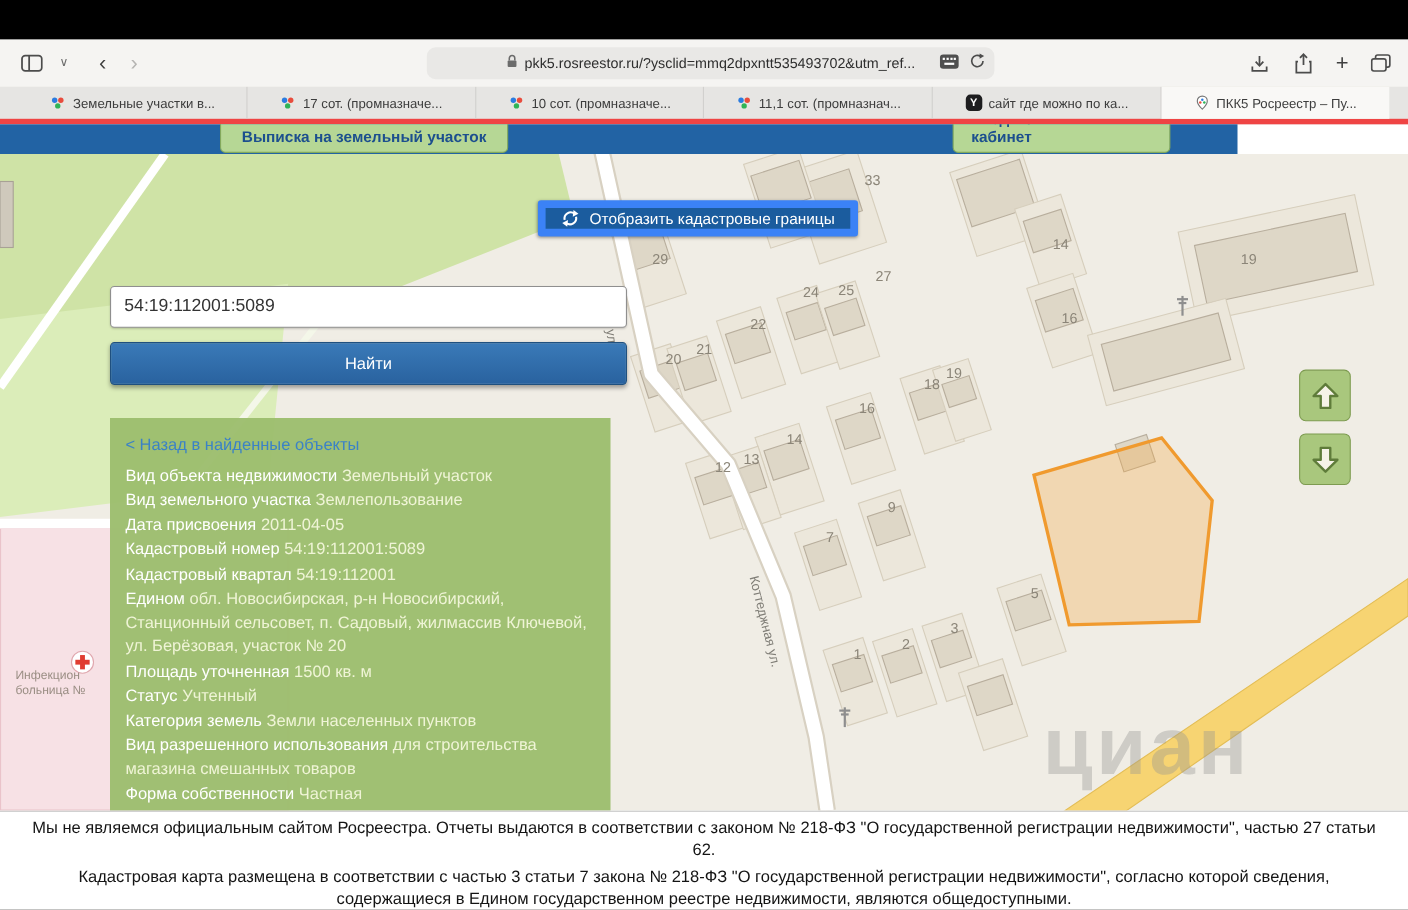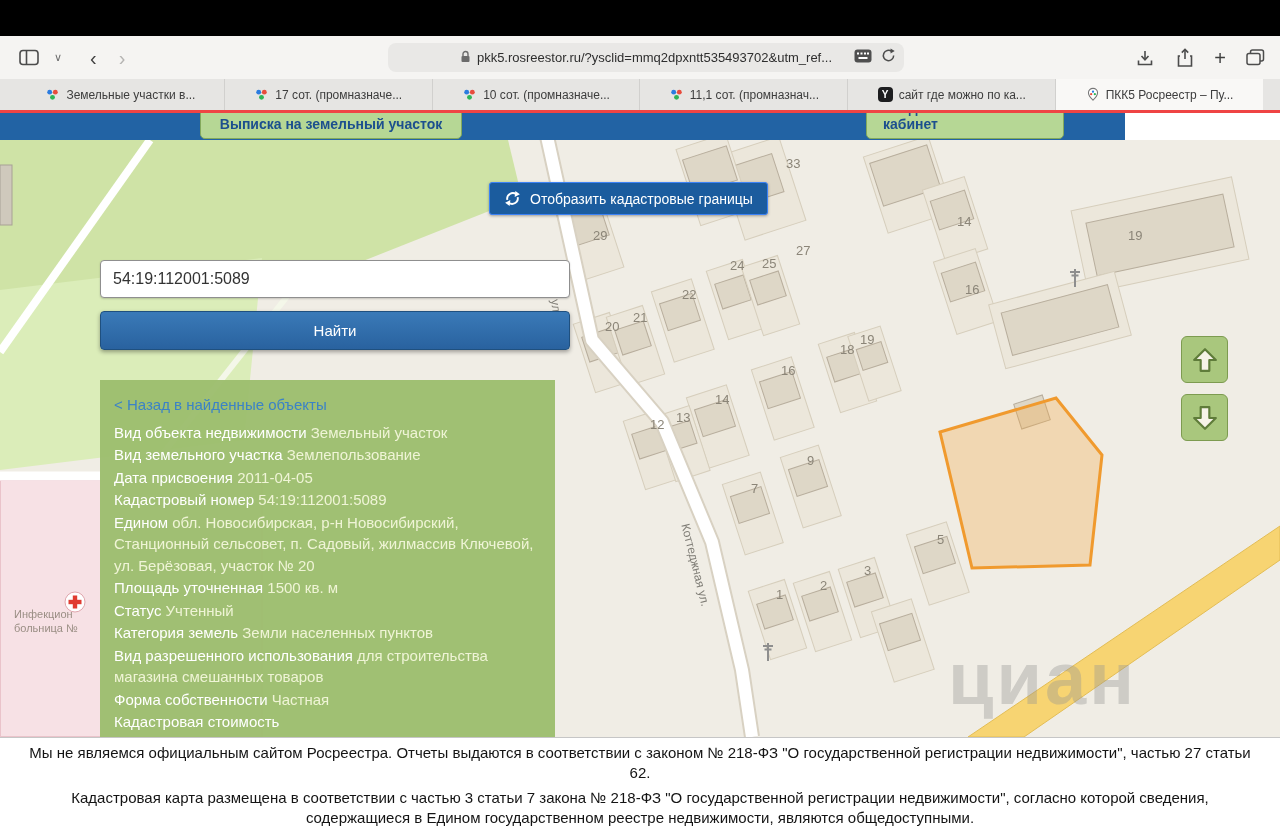--- a/index.html
+++ b/index.html
@@ -12,21 +12,21 @@
   .tb-left{position:absolute;left:18px;top:0;height:43px;display:flex;align-items:center;gap:14px;}
   .tb-right{position:absolute;right:14px;top:0;height:43px;display:flex;align-items:center;gap:18px;}
   .tb-ic{width:22px;height:22px;display:flex;align-items:center;justify-content:center;color:#4c4c4c;}
   .glyph{font-size:20px;color:#3f3f3f;line-height:1;}
   .glyph.dim{color:#b5b4b2;}
   .glyph.small{font-size:11px;color:#6d6d6d;}
   .urlpill{position:absolute;left:388px;top:7px;width:516px;height:29px;background:#e9e8e6;border-radius:8px;display:flex;align-items:center;justify-content:center;gap:6px;}
   .urltext{font-size:13px;color:#2e2e2e;white-space:nowrap;overflow:hidden;max-width:430px;}
   .pill-right{position:absolute;right:8px;top:5px;display:flex;gap:9px;align-items:center;}
 
-  .tabbar{position:absolute;top:79px;left:0;width:1280px;height:34px;background:#e6e5e3;border-bottom:3px solid #ef4444;display:flex;padding:0 17px;box-sizing:border-box;}
+  .tabbar{position:absolute;top:79px;left:0;width:1280px;height:34px;background:#e6e5e3;border-bottom:5px solid #ef4444;display:flex;padding:0 17px;box-sizing:border-box;}
   .tab{flex:1;min-width:0;display:flex;align-items:center;justify-content:center;gap:6px;font-size:12px;color:#3d3d3d;border-right:1px solid #d1d0ce;padding:0 10px;white-space:nowrap;overflow:hidden;}
   .tab:last-child{border-right:none;}
   .tab.active{background:#f9f8f6;}
   .fav{flex:0 0 auto;display:flex;align-items:center;justify-content:center;}
   .ytile{width:15px;height:15px;background:#1d1d1f;border-radius:4px;color:#fff;font-size:10px;font-weight:bold;display:flex;align-items:center;justify-content:center;}
   .tab-title{overflow:hidden;text-overflow:clip;white-space:nowrap;}
 
   
   .pageheader{position:absolute;top:113px;left:0;width:1125px;height:27px;background:#2263a4;overflow:hidden;}
   .green-btn{position:absolute;top:-9px;height:35px;background:#b6d795;border:1px solid #83a95c;border-radius:5px;color:#1c4f8e;font-weight:bold;font-size:14px;display:flex;align-items:flex-end;justify-content:center;padding:0 16px 6px;box-sizing:border-box;}
@@ -36,21 +36,21 @@
   .map svg{position:absolute;top:0;left:0;}
   .parcel{fill:#ece7db;stroke:#d6cebc;stroke-width:1;}
   .bld{fill:#ded7c7;stroke:#b8ae9d;stroke-width:1;}
   .road-casing{stroke:#d8d1c2;stroke-width:16;fill:none;stroke-linejoin:round;}
   .road{stroke:#ffffff;stroke-width:12;fill:none;stroke-linejoin:round;}
   .pnum{position:absolute;font-size:13px;color:#8b8578;}
   .street{position:absolute;font-size:12px;color:#7f7d76;transform-origin:0 0;white-space:nowrap;}
   .watermark{position:absolute;left:948px;top:496px;font-size:74px;font-weight:bold;color:rgba(150,150,148,0.38);letter-spacing:3px;}
   .hosp-label{position:absolute;font-size:11px;color:#9a8e84;width:110px;}
 
-  .borders-btn{position:absolute;left:489px;top:182px;height:33px;display:flex;align-items:center;gap:9px;background:#1b5c9e;color:#fff;font-size:14px;padding:0 14px;border-radius:3px;border:1px solid #3b82f6;box-shadow:0 1px 3px rgba(0,0,0,.35);cursor:pointer;}
+  .borders-btn{position:absolute;left:489px;top:182px;height:33px;display:flex;align-items:center;gap:9px;background:#1b5c9e;color:#fff;font-size:14px;padding:0 14px;border-radius:3px;border:7px solid #3b82f6;box-shadow:0 1px 3px rgba(0,0,0,.35);cursor:pointer;}
 
   .pan-btn{position:absolute;left:1181px;width:45px;height:45px;background:#a9c77d;border:1px solid #7d9b50;border-radius:6px;display:flex;align-items:center;justify-content:center;cursor:pointer;}
 
   
   .search-input{position:absolute;left:100px;top:260px;width:470px;height:38px;box-sizing:border-box;border:1px solid #8f8f8f;border-radius:4px;font-size:16px;color:#333;padding:0 12px;font-family:"Liberation Sans",sans-serif;box-shadow:0 1px 2px rgba(0,0,0,.18);}
   .find-btn{position:absolute;left:100px;top:311px;width:470px;height:39px;background:linear-gradient(#3a7ab8,#29629f);color:#fff;font-size:15px;border:1px solid #1f507f;border-radius:4px;box-shadow:0 2px 4px rgba(0,0,0,.35);font-family:Liberation Sans, sans-serif;cursor:pointer;}
   .info-panel{position:absolute;left:100px;top:380px;width:455px;height:357px;box-sizing:border-box;background:rgba(157,190,110,0.97);color:#fff;font-size:15px;line-height:21.5px;padding:14px 14px 0;overflow:hidden;}
   .back-link{color:#3b82c6;display:block;margin-bottom:6px;text-decoration:none;cursor:pointer;}
   .row{margin-bottom:1px;}
   .lbl{color:#ffffff;}
@@ -400,20 +400,21 @@
 
   <input class="search-input" type="text" value="54:19:112001:5089" style="">
   <button class="find-btn">Найти</button>
 
   <div class="info-panel">
     <a class="back-link">&lt; Назад в найденные объекты</a>
     <div class="row"><span class="lbl">Вид объекта недвижимости</span> <span class="val">Земельный участок</span></div>
     <div class="row"><span class="lbl">Вид земельного участка</span> <span class="val">Землепользование</span></div>
     <div class="row"><span class="lbl">Дата присвоения</span> <span class="val">2011-04-05</span></div>
     <div class="row"><span class="lbl">Кадастровый номер</span> <span class="val">54:19:112001:5089</span></div>
+    <div class="row"><span class="lbl">Кадастровый квартал</span> <span class="val">54:19:112001</span></div>
     <div class="row"><span class="lbl">Едином</span> <span class="val">обл. Новосибирская, р-н Новосибирский, Станционный сельсовет, п. Садовый, жилмассив Ключевой, ул. Берёзовая, участок № 20</span></div>
     <div class="row"><span class="lbl">Площадь уточненная</span> <span class="val">1500 кв. м</span></div>
     <div class="row"><span class="lbl">Статус</span> <span class="val">Учтенный</span></div>
     <div class="row"><span class="lbl">Категория земель</span> <span class="val">Земли населенных пунктов</span></div>
     <div class="row"><span class="lbl">Вид разрешенного использования</span> <span class="val">для строительства магазина смешанных товаров</span></div>
     <div class="row"><span class="lbl">Форма собственности</span> <span class="val">Частная</span></div>
     <div class="row"><span class="lbl">Кадастровая стоимость</span> <span class="val"></span></div>
   </div>
 
   <div class="footer">

